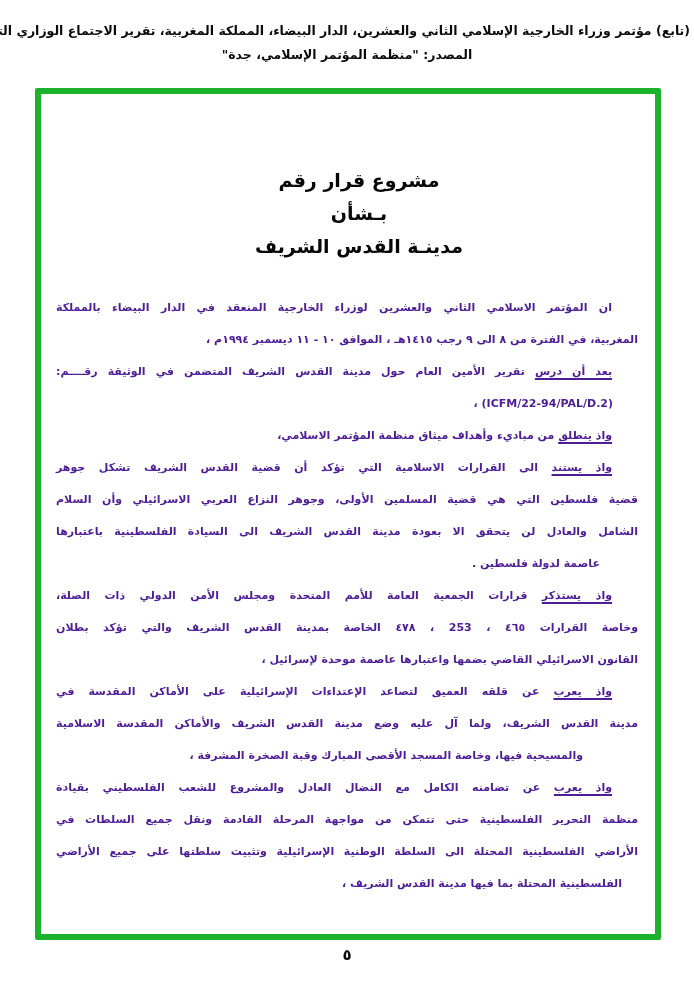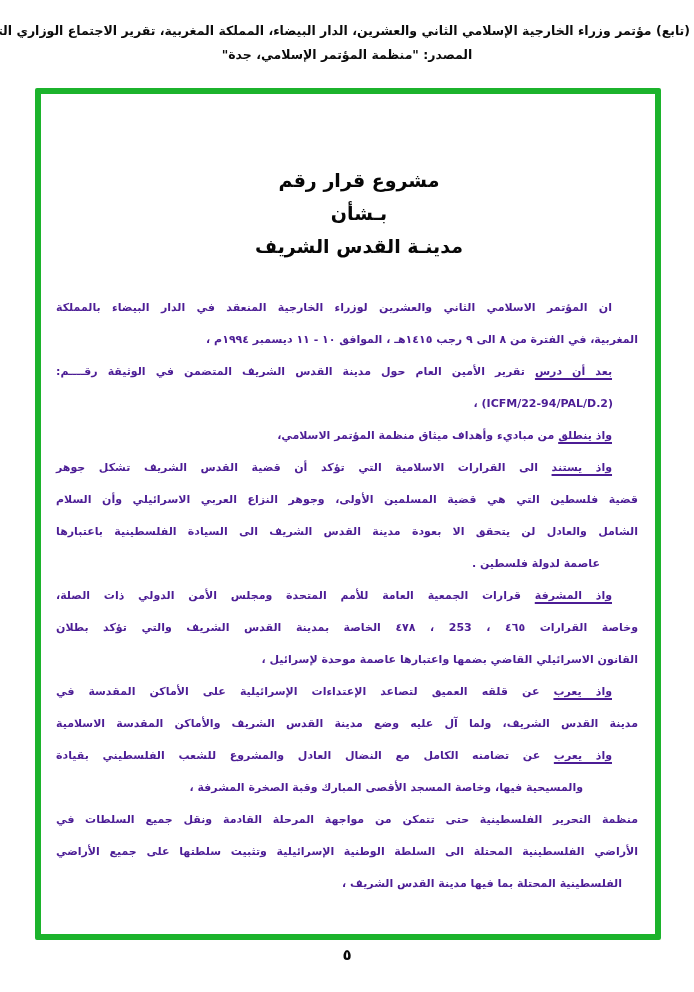--- a/index.html
+++ b/index.html
@@ -80,27 +80,27 @@
   <div class="ln first"><span class="u">بعد أن درس</span><span> تقرير الأمين العام حول مدينة القدس الشريف المتضمن في الوثيقة رقــــم:</span></div>
   <div class="ln refline mr25">، (ICFM/22-94/PAL/D.2)</div>
 
   <div class="ln first last"><span class="u">واذ ينطلق</span><span> من مباديء وأهداف ميثاق منظمة المؤتمر الاسلامي،</span></div>
 
   <div class="ln first"><span class="u">واذ يستند</span><span> الى القرارات الاسلامية التي تؤكد أن قضية القدس  الشريف تشكل جوهر</span></div>
   <div class="ln">قضية فلسطين التي هي قضية  المسلمين الأولى، وجوهر النزاع العربي الاسرائيلي وأن السلام</div>
   <div class="ln">الشامل والعادل لن يتحقق الا بعودة مدينة القدس الشريف الى السيادة الفلسطينية باعتبارها</div>
   <div class="ln last mr38">عاصمة لدولة فلسطين .</div>
 
-  <div class="ln first"><span class="u">واذ المشرفة</span><span> قرارات الجمعية العامة للأمم المتحدة ومجلس الأمن الدولي ذات الصلة،</span></div>
+  <div class="ln first"><span class="u">واذ يستذكر</span><span> قرارات الجمعية العامة للأمم المتحدة ومجلس الأمن الدولي ذات الصلة،</span></div>
   <div class="ln">وخاصة القرارات ٤٦٥ ، 253 ، ٤٧٨ الخاصة بمدينة القدس الشريف والتي تؤكد بطلان</div>
   <div class="ln last mr22">القانون الاسرائيلي القاضي بضمها واعتبارها عاصمة موحدة لإسرائيل ،</div>
 
   <div class="ln first"><span class="u">واذ يعرب</span><span> عن قلقه العميق لتصاعد الإعتداءات الإسرائيلية على الأماكن المقدسة في</span></div>
   <div class="ln">مدينة القدس الشريف، ولما آل عليه وضع مدينة القدس الشريف والأماكن المقدسة الاسلامية</div>
+  <div class="ln last mr55">والمسيحية فيها، وخاصة المسجد الأقصى المبارك وقبة الصخرة المشرفة ،</div>
+
   <div class="ln first"><span class="u">واذ يعرب</span><span> عن تضامنه الكامل مع النضال العادل والمشروع للشعب الفلسطيني بقيادة</span></div>
-
-  <div class="ln last mr55">والمسيحية فيها، وخاصة المسجد الأقصى المبارك وقبة الصخرة المشرفة ،</div>
   <div class="ln">منظمة التحرير الفلسطينية حتى تتمكن  من مواجهة المرحلة القادمة ونقل جميع السلطات في</div>
   <div class="ln">الأراضي الفلسطينية المحتلة الى السلطة الوطنية الإسرائيلية وتثبيت سلطتها على جميع الأراضي</div>
   <div class="ln last mr16">الفلسطينية المحتلة بما فيها مدينة القدس الشريف ،</div>
 </div>
 
 <div class="pagenum">٥</div>
 
 </body></html>

